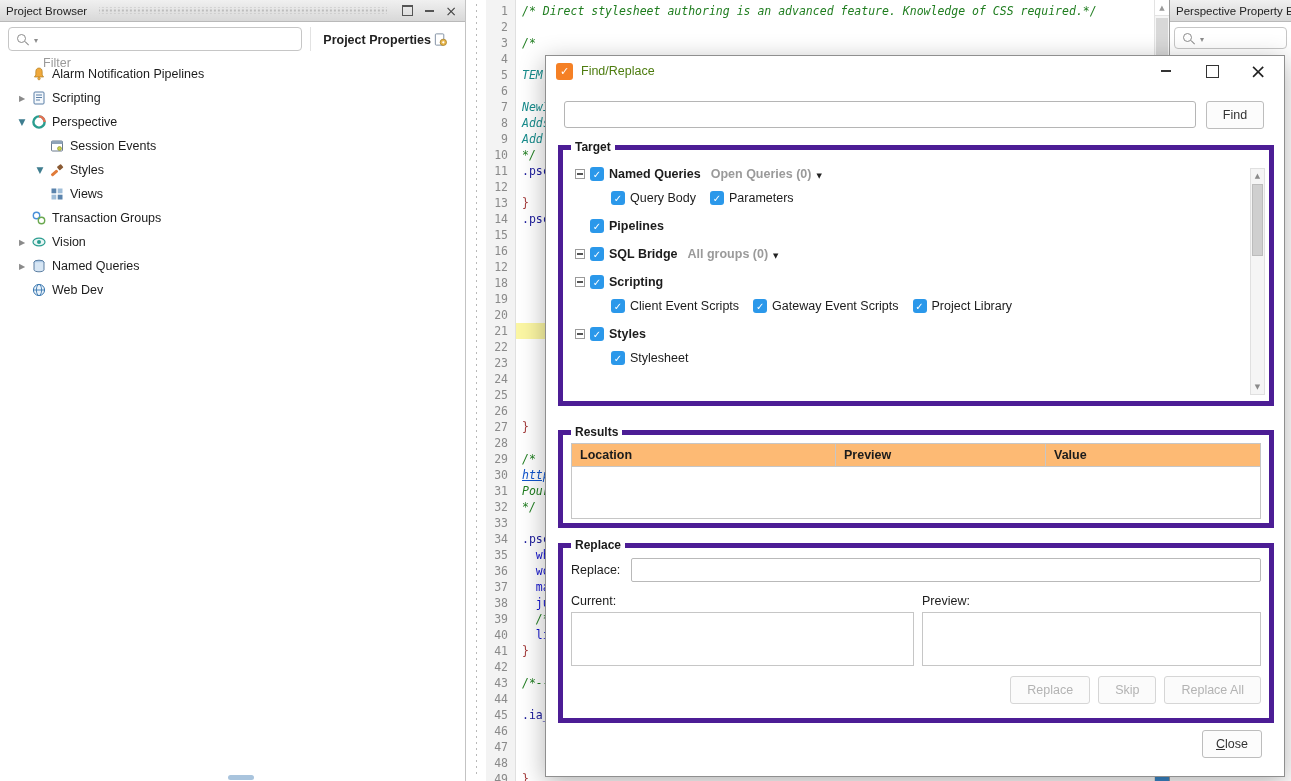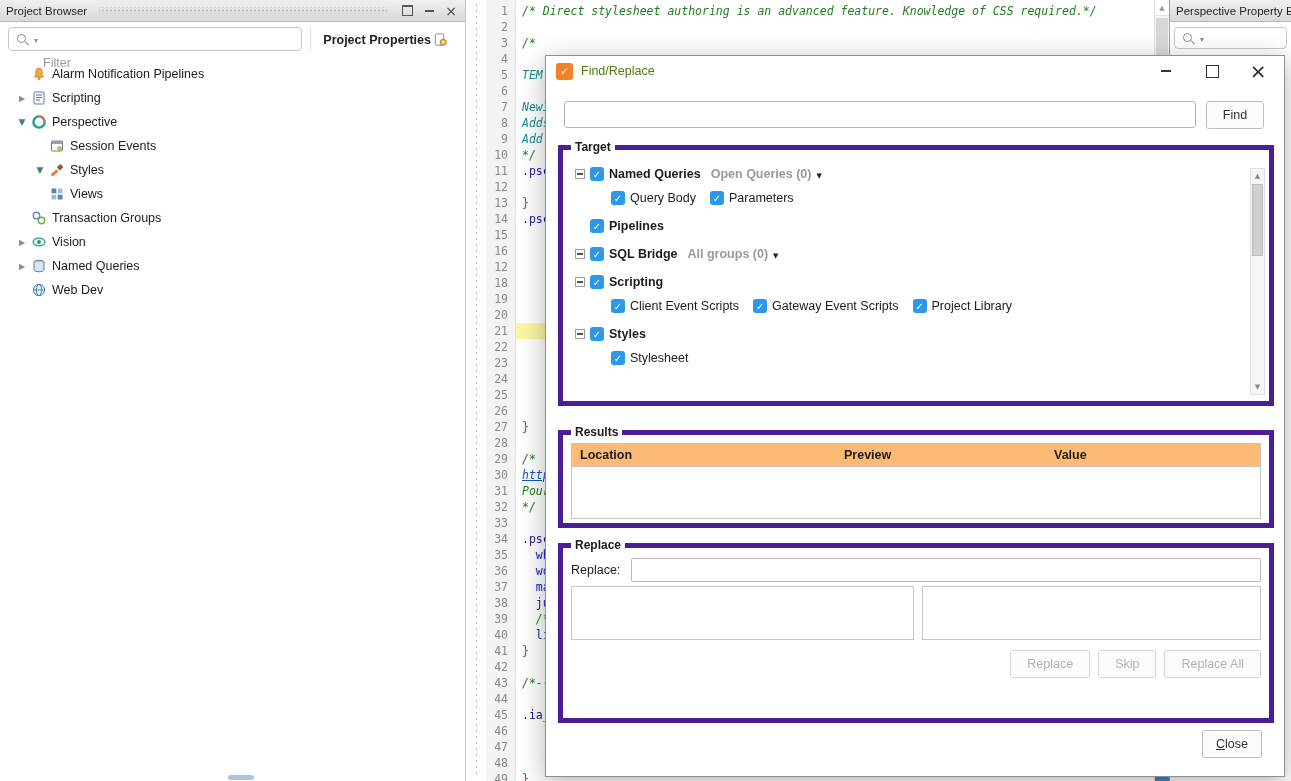--- a/index.html
+++ b/index.html
@@ -536,20 +536,24 @@
       </div>
     <div class="results-body"></div>
   </fieldset>
 
   <fieldset class="fs-replace">
     <legend>Replace</legend>
     <div class="replace-row">
       <span class="rep-label">Replace:</span>
       <input type="text" class="replace-input" value="" style="">
     </div>
+    <div class="cp-labels">
+      <span class="cur">Current:</span>
+      <span class="prev">Preview:</span>
+    </div>
     <div class="cp-boxes">
       <div class="cp-box box-current"></div>
       <div class="cp-box box-preview"></div>
     </div>
     <div class="rep-buttons">
       <button class="btn disabled">Replace</button>
       <button class="btn disabled">Skip</button>
       <button class="btn disabled">Replace All</button>
     </div>
   </fieldset>

